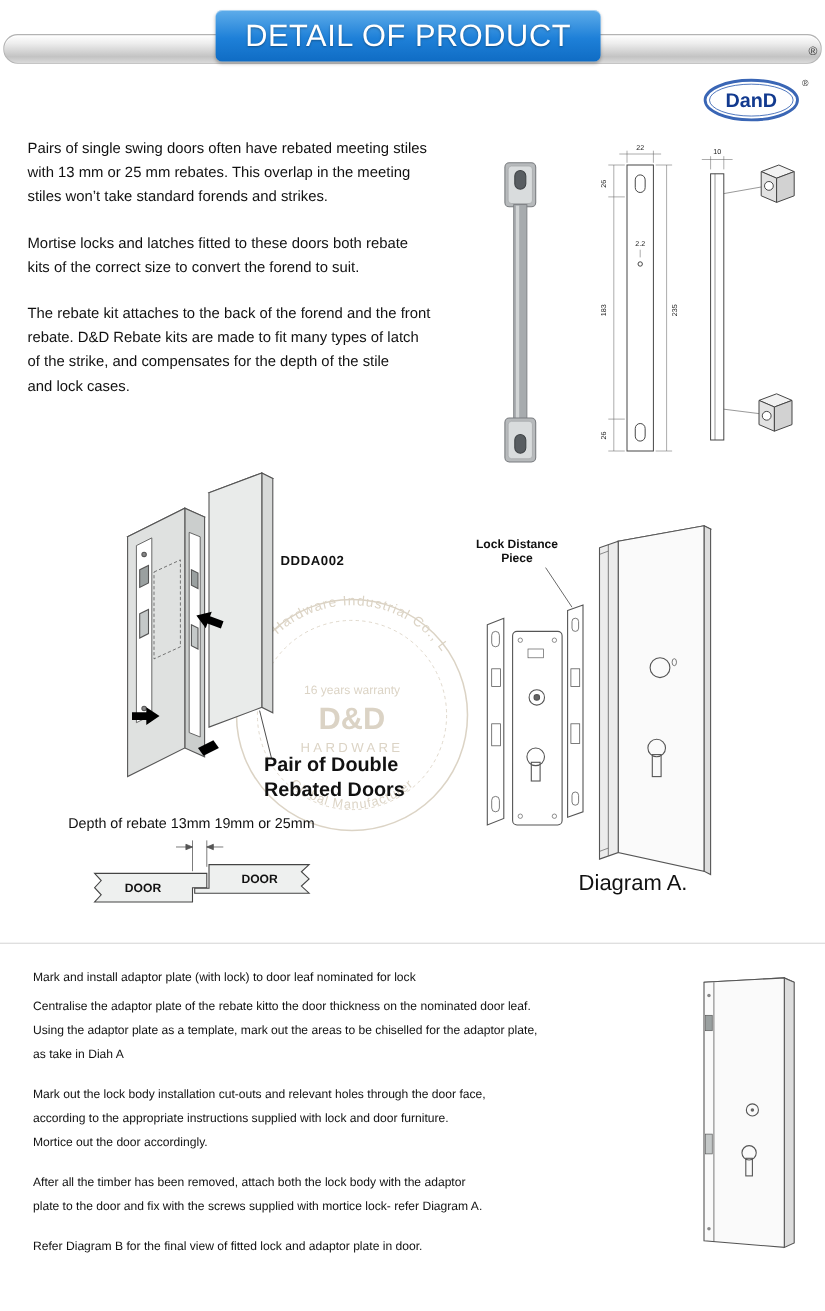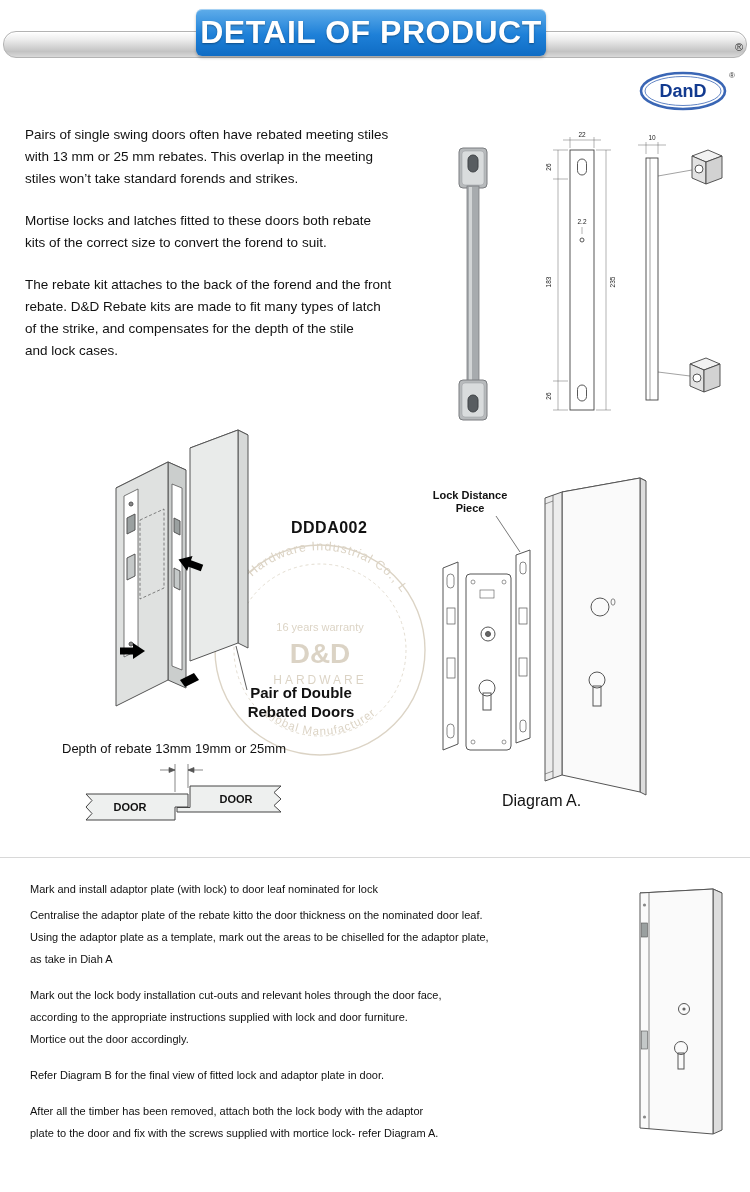--- a/index.html
+++ b/index.html
@@ -11,35 +11,35 @@
   .top-bar{left:3px;right:3px;top:31px;height:25px;border-radius:13px;
     background:linear-gradient(#ffffff,#ededed 30%,#c3c3c3 78%,#d9d9d9);
     border:1px solid #b3b3b3;box-shadow:inset 0 1px 0 #fff;z-index:1;}
   .reg-top{right:7px;top:41px;font-size:11px;color:#333;z-index:3;}
 
   
   .ribbon{left:196px;top:9px;width:350px;height:47px;z-index:2;
     background:linear-gradient(180deg,#5fadea,#1e80d8 55%,#0f6cc4);
     border-radius:6px;display:flex;align-items:center;justify-content:center;
     box-shadow:0 2px 3px rgba(0,0,0,.25), inset 0 1px 0 rgba(255,255,255,.45);}
-  .ribbon span{color:#fff;font-size:32px;font-weight:bold;letter-spacing:.5px;
+  .ribbon span{color:#fff;font-size:28px;font-weight:normal;letter-spacing:.5px;
     text-shadow:0 1px 2px rgba(0,0,0,.35);}
 
   
   .intro{left:25px;top:124px;width:440px;font-size:13.5px;line-height:22px;}
   .intro .para{margin-bottom:20px;}
   .line{white-space:nowrap;}
 
-  .model-code{left:255px;top:519px;font-size:16px;font-weight:bold;letter-spacing:.5px;margin-left:36px;}
+  .model-code{left:255px;top:503px;font-size:12px;font-weight:bold;letter-spacing:.5px;}
   .ldp-label{left:428px;top:489px;width:84px;text-align:center;font-size:11px;
     font-weight:bold;line-height:1.2;}
-  .pair-label{left:240px;top:684px;width:122px;text-align:center;font-size:15px;
+  .pair-label{left:240px;top:684px;width:122px;text-align:center;font-size:18px;
     font-weight:bold;line-height:1.25;}
   .depth-label{left:62px;top:741px;font-size:13px;}
-  .diagram-a{left:502px;top:792px;font-size:16px;}
+  .diagram-a{left:526px;top:792px;font-size:20px;}
 
   .divider{left:0;right:0;top:857px;height:1px;background:#d8d8d8;}
 
   .instructions{left:30px;top:878px;width:620px;font-size:11px;line-height:22px;}
   .step{margin-bottom:14px;}
   .step.first{margin-bottom:4px;}
 
   .watermark{opacity:.5;}
   svg text{font-family:"Liberation Sans", sans-serif;}
 </style>
@@ -281,25 +281,25 @@
       <div class="line">Centralise the adaptor plate of the rebate kitto the door thickness on the nominated door leaf.</div>
       <div class="line">Using the adaptor plate as a template, mark out the areas to be chiselled for the adaptor plate,</div>
       <div class="line">as take in Diah A</div>
     </div>
     <div class="step">
       <div class="line">Mark out the lock body installation cut-outs and relevant holes through the door face,</div>
       <div class="line">according to the appropriate instructions supplied with lock and door furniture.</div>
       <div class="line">Mortice out the door accordingly.</div>
     </div>
     <div class="step">
-      <div class="line">Refer Diagram B for the final view of fitted lock and adaptor plate in door.</div>
-    </div>
-    <div class="step">
       <div class="line">After all the timber has been removed, attach both the lock body with the adaptor</div>
       <div class="line">plate to the door and fix with the screws supplied with mortice lock- refer Diagram A.</div>
+    </div>
+    <div class="step">
+      <div class="line">Refer Diagram B for the final view of fitted lock and adaptor plate in door.</div>
     </div>
   </div>
 
   <svg class="abs" style="left:620px;top:883px" width="118" height="262" viewBox="0 0 118 262">
     <g stroke="#555" stroke-width="1">
       <polygon points="20,10 93,6 102,10 29,14" fill="#efefef"></polygon>
       <polygon points="93,6 102,10 102,247 93,251" fill="#dddddd"></polygon>
       <polygon points="20,10 93,6 93,251 20,245" fill="#fafafa"></polygon>
       <line x1="29" y1="10" x2="29" y2="246" stroke-width="0.7"></line>
       <rect x="21.5" y="40" width="6" height="14" fill="#9aa0a0" stroke-width="0.6"></rect>

